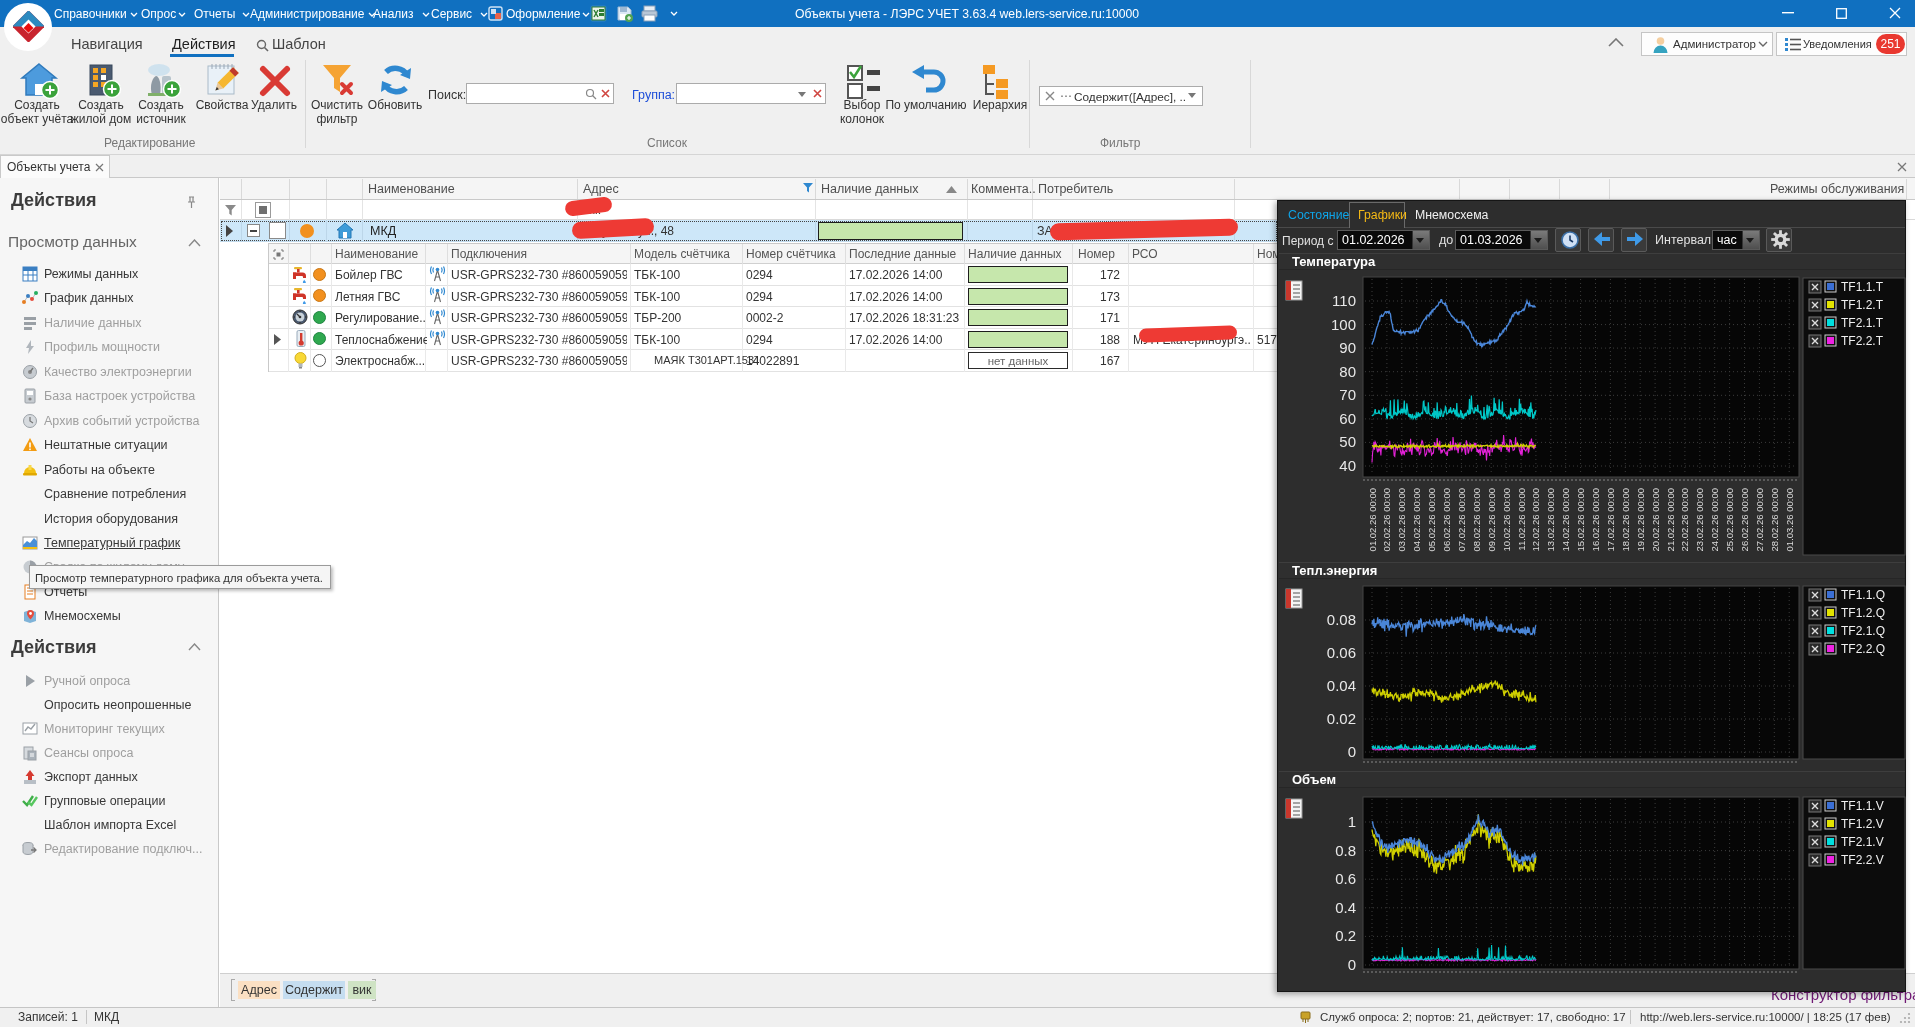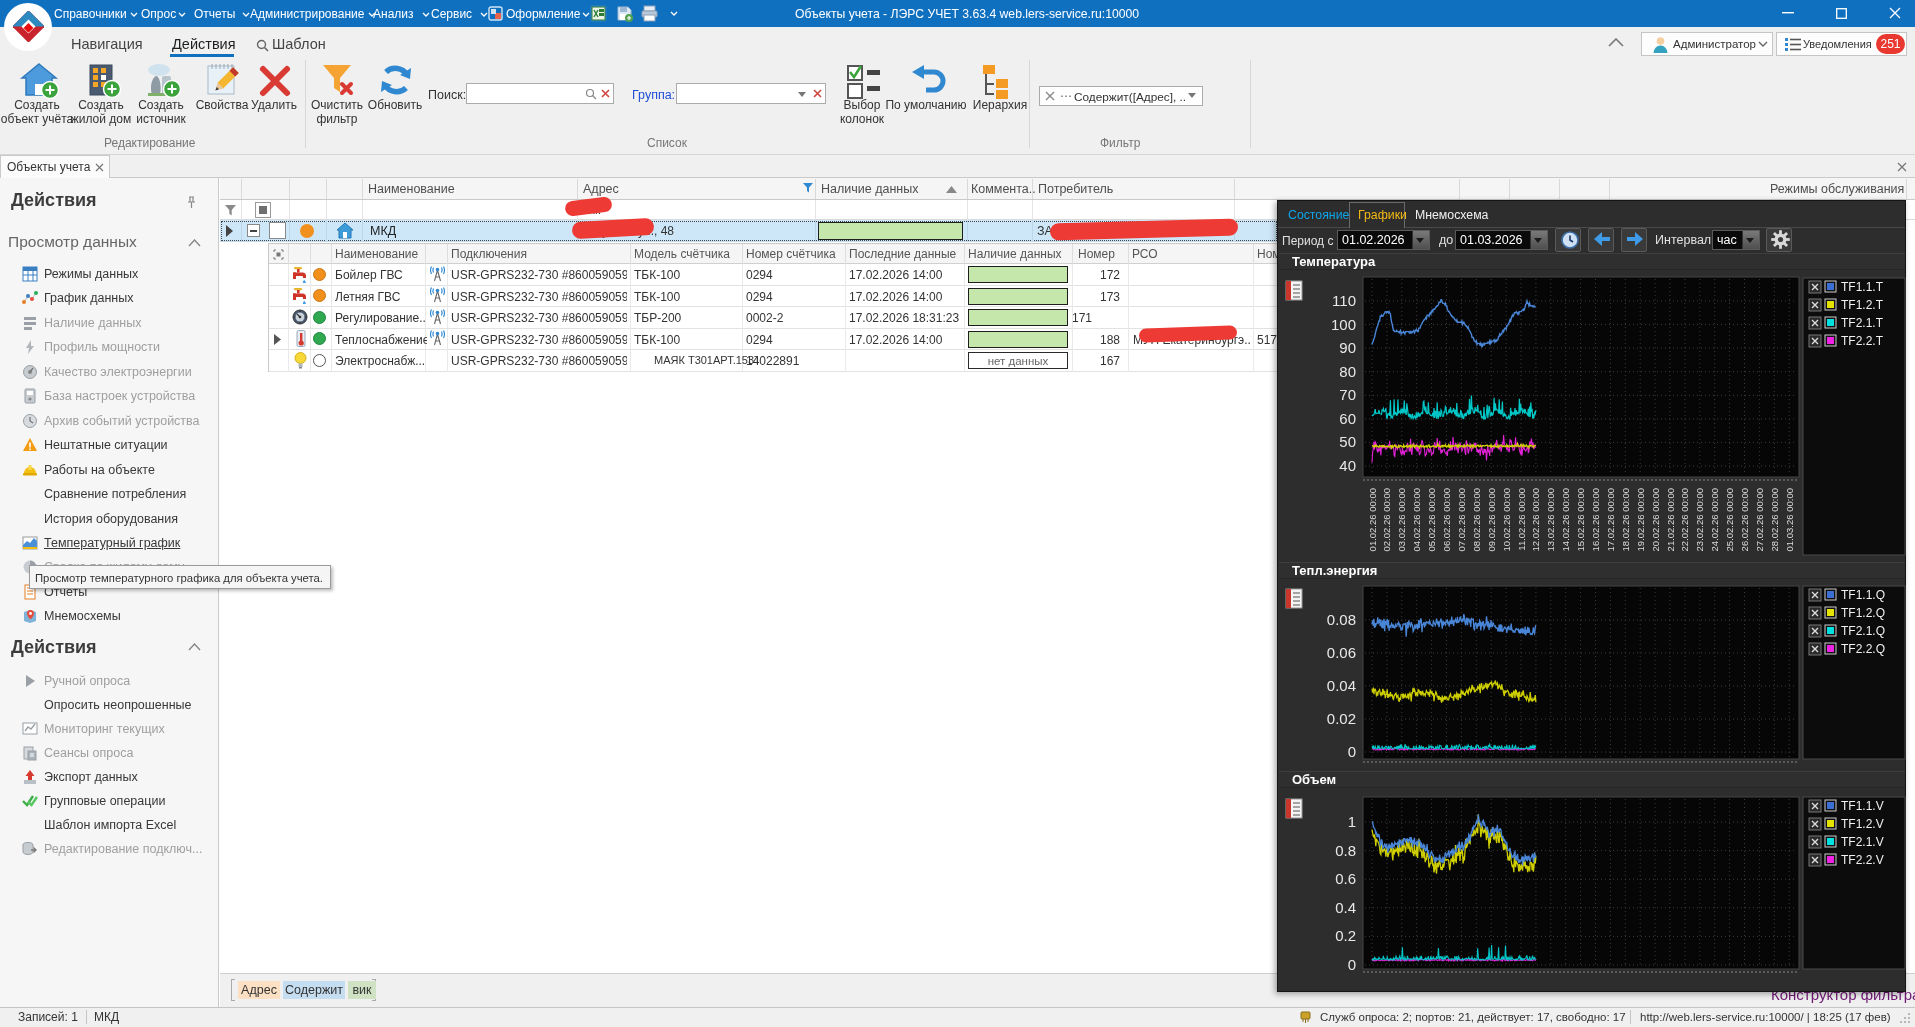--- a/index.html
+++ b/index.html
@@ -580,21 +580,21 @@
     <path d="M8.5 4 L5.5 15 M8.5 4 L11.5 15 M6.7 11 h3.6" stroke="#666" stroke-width="1.1" fill="none"></path>
     <circle cx="8.5" cy="3.5" r="1.8" fill="#2f88d0"></circle>
     <path d="M4.5 1.5 a5.5 5.5 0 0 0 0 5 M12.5 1.5 a5.5 5.5 0 0 1 0 5" stroke="#2f88d0" stroke-width="1.2" fill="none"></path>
     <path d="M2.5 0.5 a8 8 0 0 0 0 7.5 M14.5 0.5 a8 8 0 0 1 0 7.5" stroke="#2f88d0" stroke-width="1.2" fill="none"></path>
   </svg>
 <div class="cell" style="left:451px;top:311.0px;width:176px">USR-GPRS232-730 #86005905939...</div>
 <div class="cell" style="left:634px;top:311.0px;width:107px;">ТБР-200</div>
 <div class="cell" style="left:746px;top:311.0px">0002-2</div>
 <div class="cell" style="left:849px;top:311.0px">17.02.2026 18:31:23</div>
 <div class="gbox" style="left:968px;top:309.0px;width:100px;height:17px"></div>
-<div class="cell" style="left:1072px;top:311.0px;width:48px;">171</div>
+<div class="cell" style="left:1072px;top:311.0px;width:48px;text-align:right">171</div>
 <div class="a" style="left:269px;top:328.5px;width:1008px;height:21.5px;border-bottom:1px solid #e2e2e2"></div>
 <div class="vline" style="left:288px;top:328.5px;height:21.5px;background:#e9e9e9"></div>
 <div class="vline" style="left:310px;top:328.5px;height:21.5px;background:#e9e9e9"></div>
 <div class="vline" style="left:331px;top:328.5px;height:21.5px;background:#e9e9e9"></div>
 <div class="vline" style="left:425px;top:328.5px;height:21.5px;background:#e9e9e9"></div>
 <div class="vline" style="left:447px;top:328.5px;height:21.5px;background:#e9e9e9"></div>
 <div class="vline" style="left:630px;top:328.5px;height:21.5px;background:#e9e9e9"></div>
 <div class="vline" style="left:742px;top:328.5px;height:21.5px;background:#e9e9e9"></div>
 <div class="vline" style="left:845px;top:328.5px;height:21.5px;background:#e9e9e9"></div>
 <div class="vline" style="left:964px;top:328.5px;height:21.5px;background:#e9e9e9"></div>

